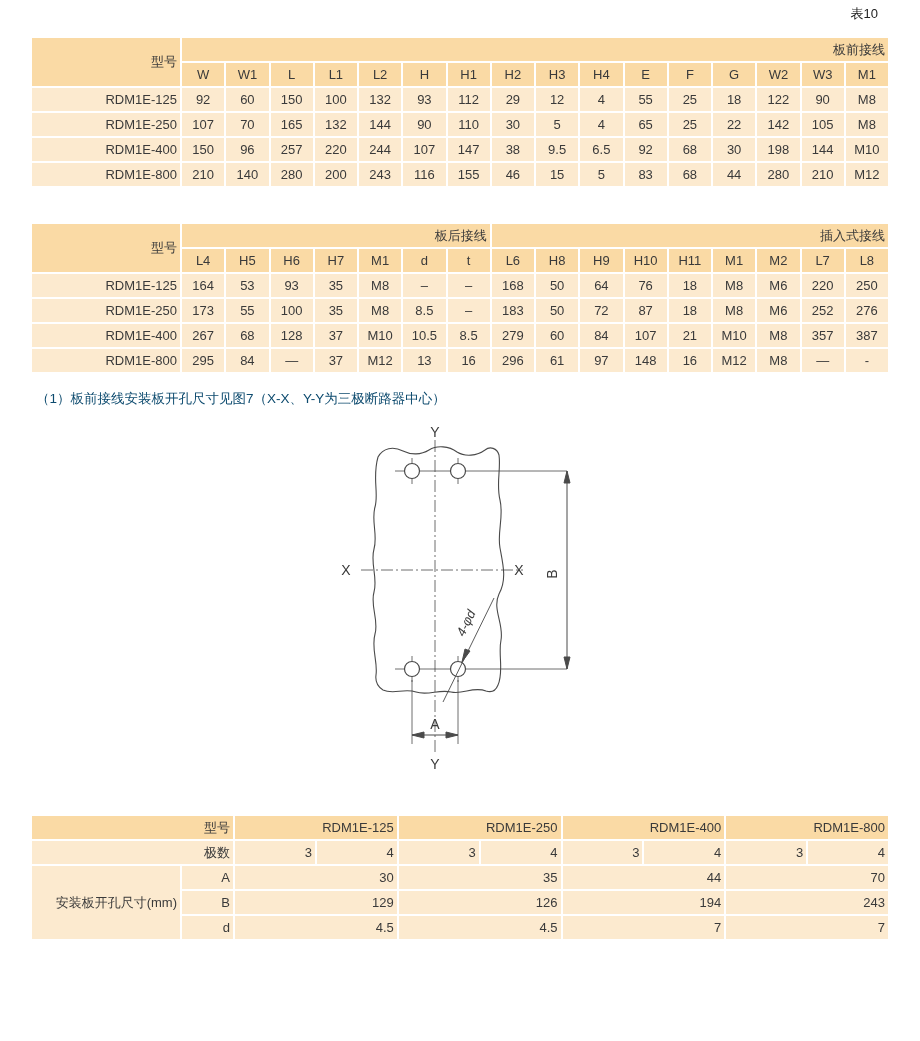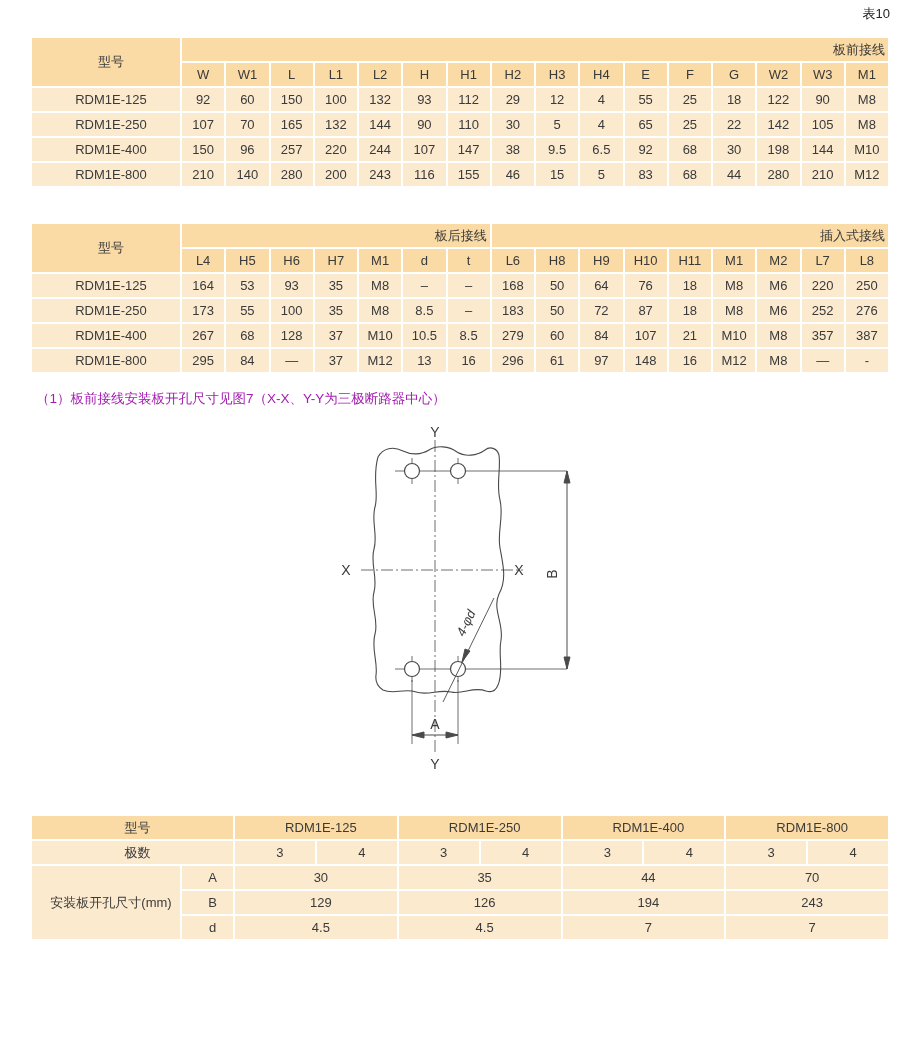--- a/index.html
+++ b/index.html
@@ -2,36 +2,36 @@
 <html><head>
 <meta charset="utf-8">
 <style>
   * { box-sizing: border-box; }
   html,body { margin:0; padding:0; }
   body {
     width: 920px; height: 1041px; background: #ffffff;
     font-family: "Liberation Sans", "DejaVu Sans", sans-serif;
     color: #3a3a3a;
   }
-  .page { padding: 5px 30px 0 30px; }
+  .page { padding: 5px 42px 0 30px; }
   .table-tag { text-align: right; font-size: 13px; color: #222; margin: 0 0 13px 0; }
 
   table { border-collapse: collapse; table-layout: fixed; width: 860px; }
   td, th { border: 2px solid #fff; font-weight: 400; font-size: 13px;
            color: #3a3a3a; height: 25px; padding: 1px 3px; overflow: hidden;
            white-space: nowrap; }
   .hdr  { background: #fadaa5; }
   .cell { background: #fceacf; text-align: center; }
-  .left { text-align: center; padding-left: 13px; }
+  .left { text-align: right; padding-left: 13px; }
   .gleft{ text-align: right; padding-left: 9px; }
 
   .tbl-front { margin-bottom: 34px; }
   .section-heading { color: #1b5aa5; font-size: 17px; font-weight: 700;
     margin: 36px 0 0 0; letter-spacing: 1px; }
-  .note { font-size: 13.5px; color: #a21caf; margin: 16px 0 0 6px; }
+  .note { font-size: 13.5px; color: #0c4a6e; margin: 16px 0 0 6px; }
 
   .fig-wrap { width: 860px; display: flex; justify-content: center; margin-top: 14px; }
   .fig-caption { text-align: center; font-size: 14px; color: #333; margin-top: 8px; }
 
   .tbl-holes { margin-top: 42px; }
 
   svg text { font-family: "Liberation Sans", "DejaVu Sans", sans-serif; fill: #3a3a3a; }
 </style>
 </head>
 <body>

